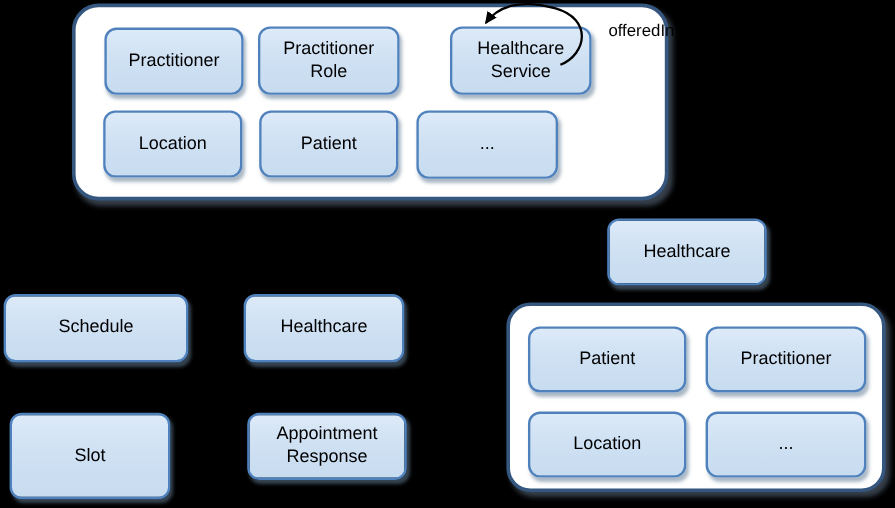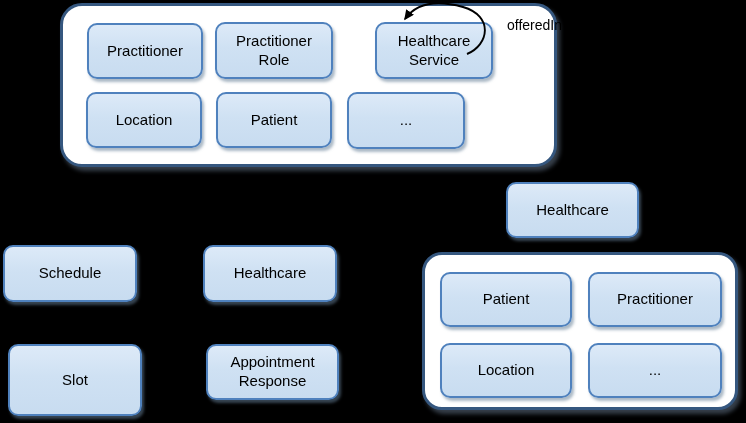--- a/index.html
+++ b/index.html
@@ -89,21 +89,21 @@
         <path d="M0,0 L5.4,2.5 L0,5 Z" fill="#000000"></path>
       </marker>
     </defs>
     <path d="M 467 54 C 489 45, 494 16, 463 7 C 434 -1, 415 5, 405 19" fill="none" stroke="#000000" stroke-width="1.9" marker-end="url(#arrowhead)"></path>
   </svg>
   <div class="loop-label">offeredIn</div>
 
   <div class="rbox" style="left:506px; top:182px; width:133px; height:56px;">
     <span>Healthcare</span>
   </div>
-  <div class="rbox" style="left:3px; top:245px; width:134px; height:57px;">
+  <div class="rbox" style="left:3px; top:245px; width:154px; height:57px;">
     <span>Schedule</span>
   </div>
   <div class="rbox" style="left:203px; top:245px; width:134px; height:57px;">
     <span>Healthcare</span>
   </div>
   <div class="rbox" style="left:8px; top:344px; width:134px; height:72px;">
     <span>Slot</span>
   </div>
   <div class="rbox" style="left:206px; top:344px; width:133px; height:56px;">
     <span>Appointment Response</span>

